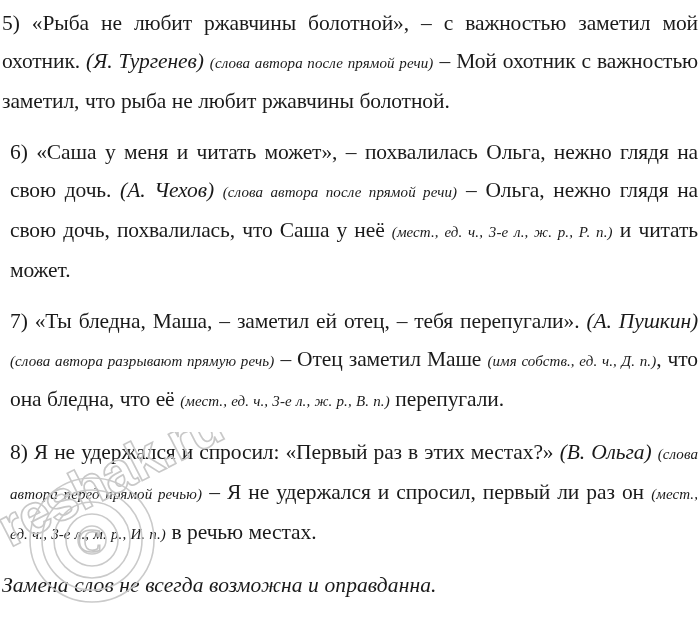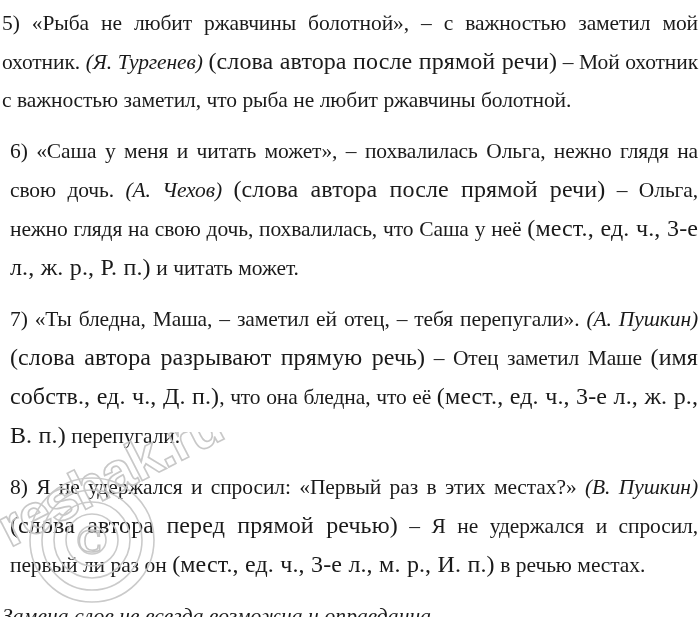--- a/index.html
+++ b/index.html
@@ -56,21 +56,22 @@
   p.item + p.item {
     margin-top: 13px;
     margin-left: 8px;
   }
   p.item:last-of-type {
     text-align: left;
   }
 
   
   .anno {
-    font-size: 24px;
+    font-style: italic;
+    font-size: 15px;
     letter-spacing: 0.1px;
   }
 
   
   p.closing {
     margin: 13px 0 0 0;
     padding: 0;
     text-align: left;
     font-style: italic;
     font-size: 21.5px;
@@ -101,18 +102,18 @@
   </div>
 
   <div class="answers">
 
     <p class="item"><span>5)</span> <span>«Рыба не любит ржавчины болотной», – с важностью заметил мой охотник.</span> <span class="nb">(Я. Тургенев)</span> <span class="anno">(слова автора после прямой речи)</span> <span>–</span> <span>Мой охотник с важностью заметил, что рыба не любит ржавчины болотной.</span></p>
 
     <p class="item"><span>6)</span> <span>«Саша у меня и читать может», – похвалилась Ольга, нежно глядя на свою дочь.</span> <span class="nb">(А. Чехов)</span> <span class="anno">(слова автора после прямой речи)</span> <span>–</span> <span>Ольга, нежно глядя на свою дочь, похвалилась, что Саша у неё</span> <span class="anno">(мест., ед. ч., 3-е л., ж. р., Р. п.)</span> <span>и читать может.</span></p>
 
     <p class="item"><span>7)</span> <span>«Ты бледна, Маша, – заметил ей отец, – тебя перепугали».</span> <span class="nb">(А. Пушкин)</span> <span class="anno">(слова автора разрывают прямую речь)</span> <span>–</span> <span>Отец заметил Маше</span> <span class="anno">(имя собств., ед. ч., Д. п.)</span><span>, что она бледна, что её</span> <span class="anno">(мест., ед. ч., 3-е л., ж. р., В. п.)</span> <span>перепугали.</span></p>
 
-    <p class="item"><span>8)</span> <span>Я не удержался и спросил: «Первый раз в этих местах?»</span> <span class="nb">(В. Пушкин)</span> <span class="anno">(слова автора перед прямой речью)</span> <span>–</span> <span>Я не удержался и спросил, первый ли раз он</span> <span class="anno">(мест., ед. ч., 3-е л., м. р., И. п.)</span> <span>в речью местах.</span></p>
+    <p class="item"><span>8)</span> <span>Я не удержался и спросил: «Первый раз в этих местах?»</span> <span class="nb">(В. Ольга)</span> <span class="anno">(слова автора перед прямой речью)</span> <span>–</span> <span>Я не удержался и спросил, первый ли раз он</span> <span class="anno">(мест., ед. ч., 3-е л., м. р., И. п.)</span> <span>в речью местах.</span></p>
 
     <p class="closing">Замена слов не всегда возможна и оправданна.</p>
 
   </div>
 </div>
 
 </body></html>

